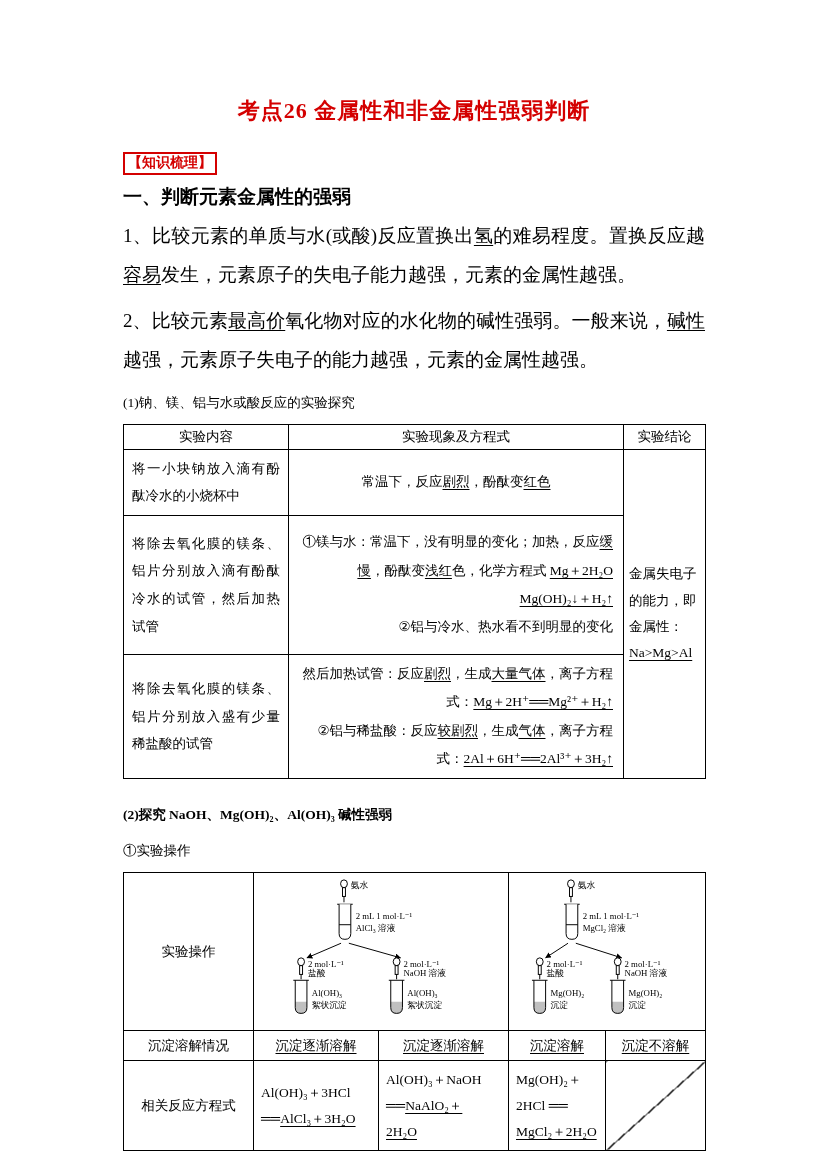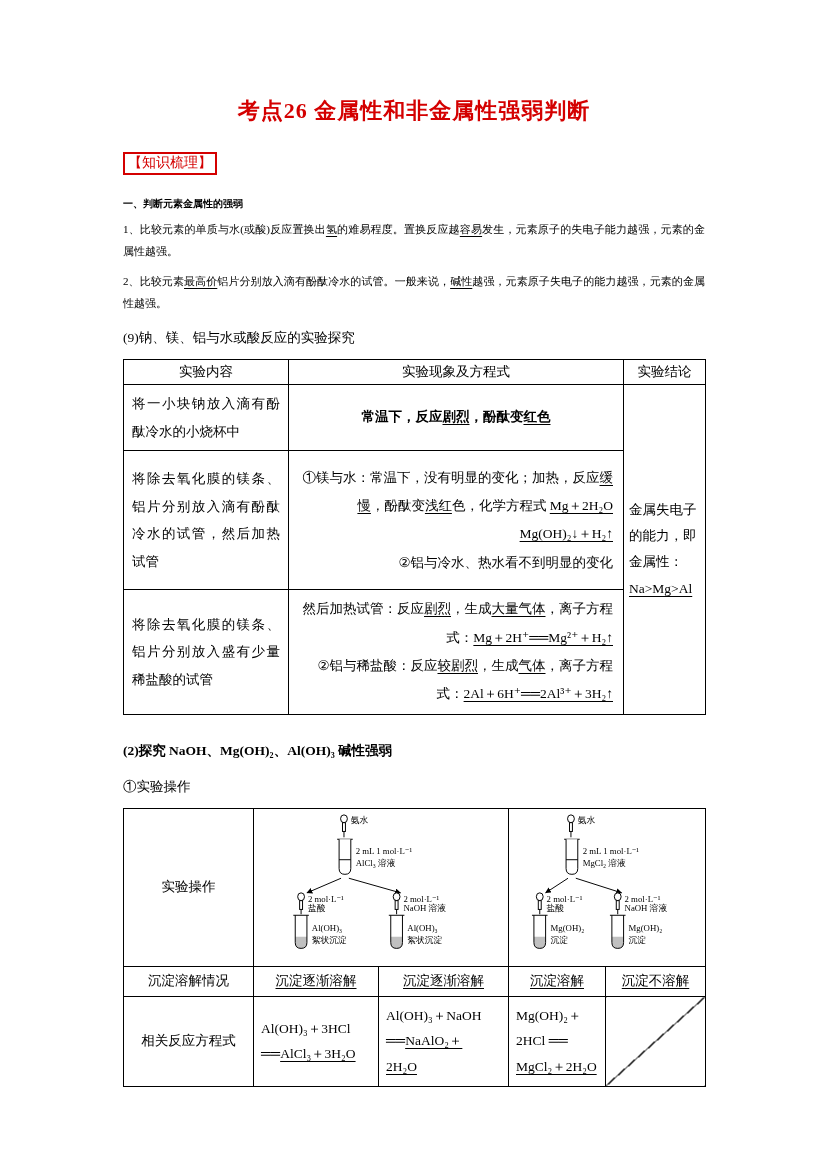--- a/index.html
+++ b/index.html
@@ -8,34 +8,34 @@
     padding:96px 122px 16px 123px;position:relative;overflow:hidden;
     font-family:"Liberation Serif","DejaVu Serif",serif;color:#000;
   }
   .content{width:582px;}
   .title{
     margin:0;text-align:center;font-size:22px;font-weight:bold;
     color:#d40000;letter-spacing:1px;
   }
   .badge{
     display:inline-block;margin-top:26px;border:2px solid #d40000;color:#d40000;
-    font-weight:normal;font-size:14px;line-height:1.2;padding:1px 3px;
-  }
-  .h2{font-size:10px;font-weight:bold;margin-top:22px;}
-  .para{font-size:11px;line-height:2.05;margin:7px 0 0 0;text-align:justify;}
+    font-weight:bold;font-size:14px;line-height:1.2;padding:1px 3px;
+  }
+  .h2{font-size:19px;font-weight:bold;margin-top:9px;}
+  .para{font-size:19px;line-height:2.05;margin:7px 0 0 0;text-align:justify;}
   .caption{font-size:13.5px;line-height:2.0;margin:9px 0 0 0;}
   .gap-top{margin-top:22px;font-weight:bold;}
   table{border-collapse:collapse;table-layout:fixed;width:582px;font-size:13.5px;}
   .t1{margin-top:8px;}
   .t2{margin-top:8px;}
   td,th{border:1px solid #000;box-sizing:border-box;}
   th{font-weight:normal;height:25px;padding:1px 2px;}
   .cell-content{padding:5px 8px;line-height:2.05;vertical-align:middle;text-align:justify;}
   .cell-phen{padding:5px 10px;line-height:2.1;vertical-align:middle;text-align:right;}
-  .cell-phen-center{text-align:center;font-weight:bold;}
+  .cell-phen-center{text-align:center;}
   .cell-concl{padding:3px 5px;line-height:1.95;vertical-align:middle;text-align:left;}
   .u{text-decoration:underline;text-underline-offset:3px;}
   .row1{height:57px;}
   .row2{height:139px;margin-top:48px;}
   .row3{height:113px;}
   .t2 .lab{ text-align:center;vertical-align:middle;padding:2px;}
   .diag-row{height:158px;}
   .diagram-cell{vertical-align:middle;padding:1px;text-align:center;}
   .dis-row{height:30px;}
   .dis{ text-align:center;vertical-align:middle;padding:2px;}
@@ -58,23 +58,23 @@
 <div class="page">
   <div class="content">
 
     <h1 class="title">考点26 金属性和非金属性强弱判断</h1>
 
     <div class="badge">【知识梳理】</div>
 
     <div class="h2">一、判断元素金属性的强弱</div>
 
     <p class="para"><span>1、比较元素的单质与水(或酸)反应置换出</span><span class="u">氢</span><span>的难易程度。置换反应越</span><span class="u">容易</span><span>发生，元素原子的失电子能力越强，元素的金属性越强。</span></p>
-    <p class="para"><span>2、比较元素</span><span class="u">最高价</span><span>铝片分别放入滴有酚酞冷水的试管。一般来说，</span><span class="u">碱性</span><span>越强，元素原子失电子的能力越强，元素的金属性越强。</span></p>
-
-    <p class="caption">(9)钠、镁、铝与水或酸反应的实验探究</p>
+    <p class="para"><span>2、比较元素</span><span class="u">最高价</span><span>氧化物对应的水化物的碱性强弱。一般来说，</span><span class="u">碱性</span><span>越强，元素原子失电子的能力越强，元素的金属性越强。</span></p>
+
+    <p class="caption">(1)钠、镁、铝与水或酸反应的实验探究</p>
 
     <table class="t1">
       <colgroup>
           <col style="width:165px">
           <col style="width:335px">
           <col style="width:82px">
         </colgroup>
       <tbody>
           <tr>
         <th>实验内容</th>

